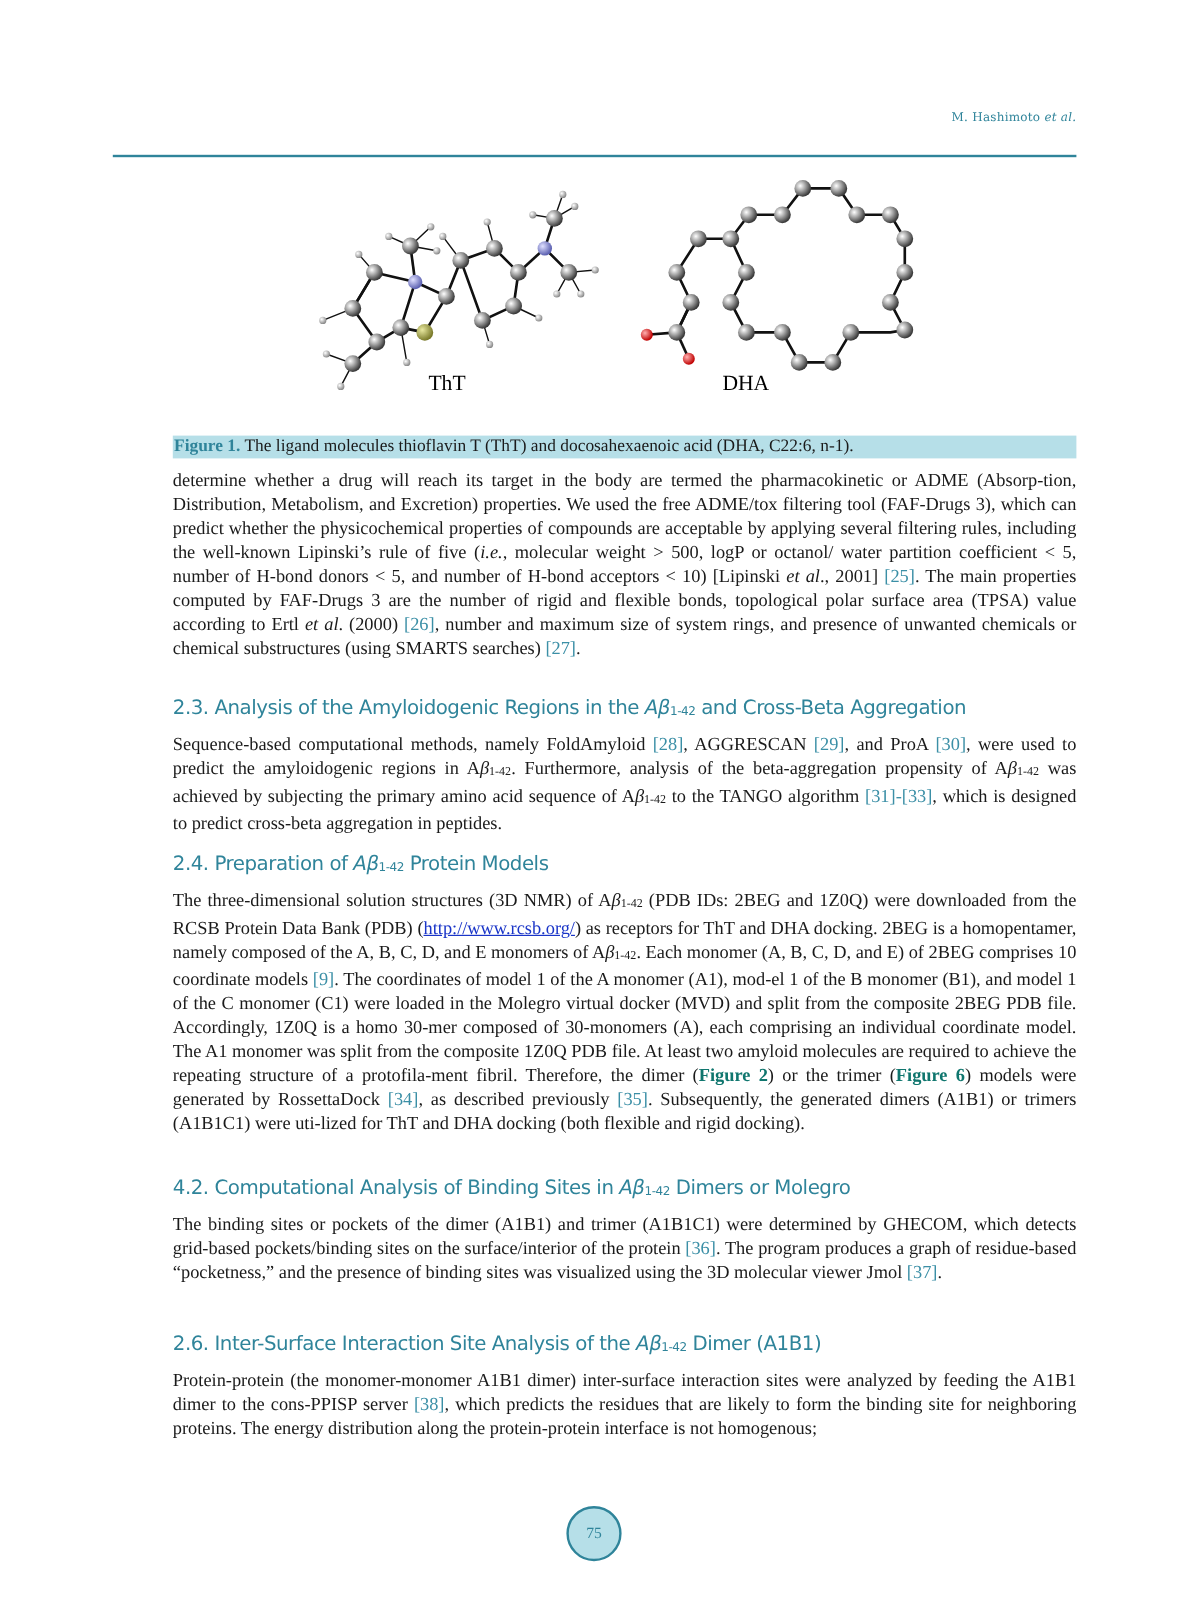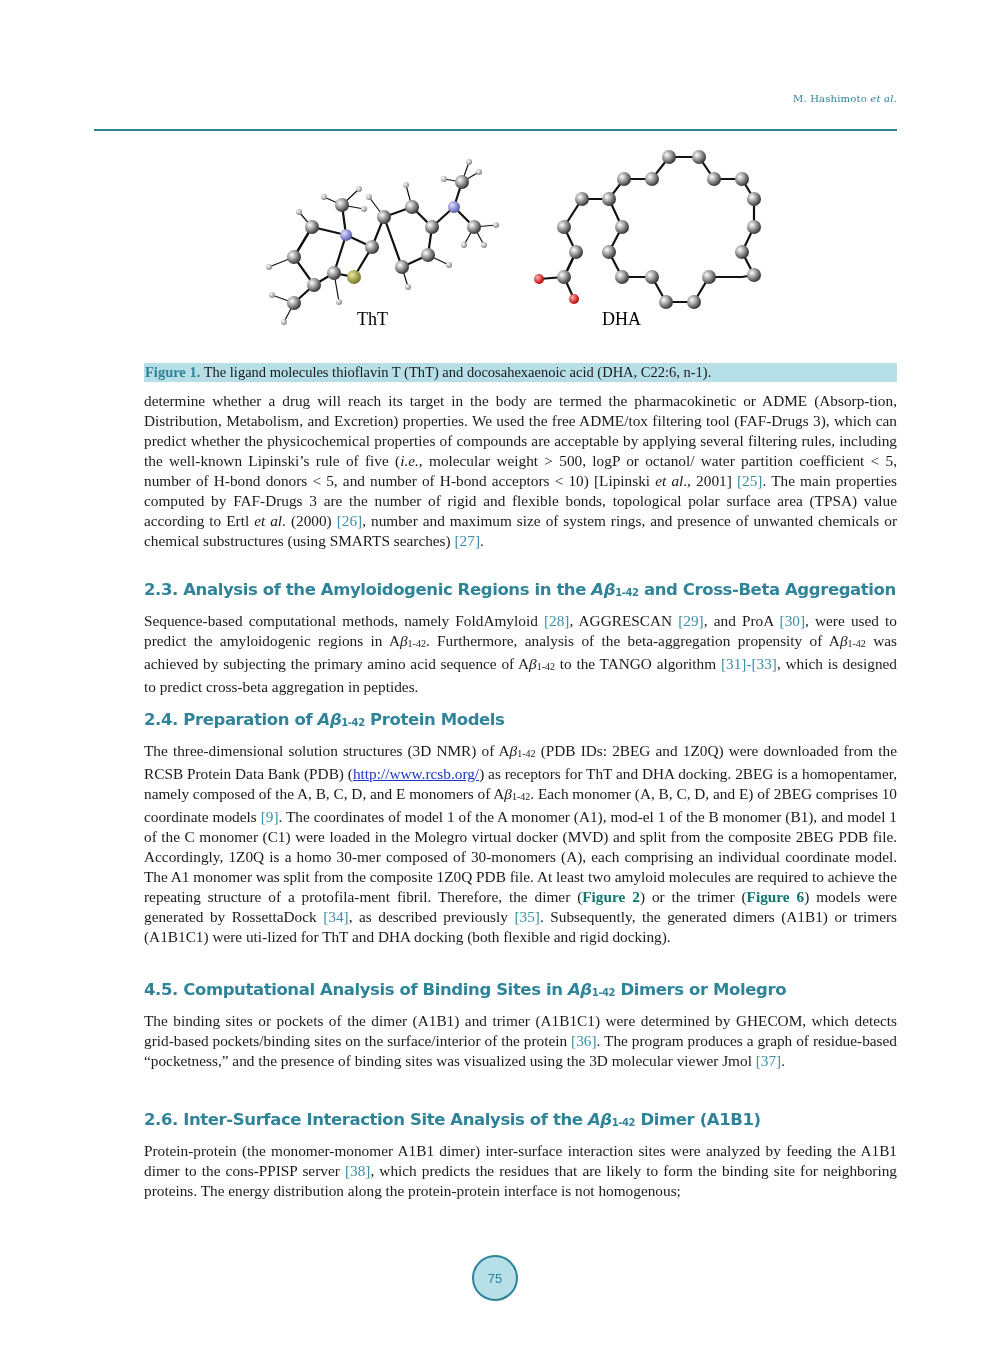--- a/index.html
+++ b/index.html
@@ -8,24 +8,24 @@
   .header-author i { font-style: italic; }
   .header-rule { position: absolute; top: 129px; left: 94px; width: 803px; height: 2px; background: #2f849a; }
   .figure { position: absolute; top: 127px; left: 144px; width: 753px; height: 220px; }
   .figure svg { width: 100%; height: 100%; }
   .caption { position: absolute; top: 363px; left: 144px; width: 753px; height: 19px; background: #b6dfe8; font-size: 14.5px; line-height: 19px; padding-left: 1px; box-sizing: border-box; white-space: nowrap; }
   .caption .fig-label { color: #2f849a; font-weight: bold; }
   .body-text { position: absolute; left: 144px; width: 753px; font-size: 15.3px; line-height: 20px; text-align: justify; hyphens: none; }
   .ref { color: #3b8fa6; }
   .strong-ref { color: #0f766e; font-weight: bold; }
   .link { color: #1a35c8; text-decoration: underline; }
-  .section-heading { position: absolute; left: 144px; font-family: "DejaVu Sans", sans-serif; font-weight: bold; font-size: 16.5px; color: #2f849a; letter-spacing: -0.4px; white-space: nowrap; }
+  .section-heading { position: absolute; left: 144px; font-family: "DejaVu Sans", sans-serif; font-weight: normal; font-size: 16.5px; color: #2f849a; letter-spacing: -0.4px; white-space: nowrap; }
   .section-heading i { font-style: italic; }
   sub.s { font-size: 10px; vertical-align: -1px; }
-  .page-num { position: absolute; left: 472px; top: 1255px; width: 46px; height: 46px; border-radius: 50%; background: #b6dfe8; border: 2px solid #2f849a; box-sizing: border-box; display: flex; align-items: center; justify-content: center; font-family: Liberation Sans, sans-serif; font-size: 13px; color: #2f849a; }
+  .page-num { position: absolute; left: 472px; top: 1255px; width: 46px; height: 46px; border-radius: 50%; background: #b6dfe8; border: 2px solid #2f849a; box-sizing: border-box; display: flex; align-items: center; justify-content: center; font-family: Liberation Serif, serif; font-size: 13px; color: #2f849a; }
   .mol-label { font-family: "Liberation Serif", serif; font-size: 18px; fill: #000; }
 </style>
 </head>
 <body>
 
 <div class="header-author">
   <span>M. Hashimoto</span>
   <i>et al.</i>
 </div>
 <div class="header-rule"></div>
@@ -151,21 +151,21 @@
 </div>
 
 <p class="body-text" style="top:391px; margin:0;"><span>determine whether a drug will reach its target in the body are termed the pharmacokinetic or ADME (Absorp-tion, Distribution, Metabolism, and Excretion) properties. We used the free ADME/tox filtering tool (FAF-Drugs 3), which can predict whether the physicochemical properties of compounds are acceptable by applying several filtering rules, including the well-known Lipinski’s rule of five (</span><i>i.e.</i><span>, molecular weight &gt; 500, logP or octanol/ water partition coefficient &lt; 5, number of H-bond donors &lt; 5, and number of H-bond acceptors &lt; 10) [Lipinski </span><i>et al</i><span>., 2001] </span><a class="ref">[25]</a><span>. The main properties computed by FAF-Drugs 3 are the number of rigid and flexible bonds, topological polar surface area (TPSA) value according to Ertl </span><i>et al</i><span>. (2000) </span><a class="ref">[26]</a><span>, number and maximum size of system rings, and presence of unwanted chemicals or chemical substructures (using SMARTS searches) </span><a class="ref">[27]</a><span>.</span></p>
 
 <div class="section-heading" style="top:580px;"><span>2.3.</span><span> Analysis of the Amyloidogenic Regions in the </span><i>Aβ</i><sub class="s">1-42</sub><span> and Cross-Beta Aggregation</span></div>
 <p class="body-text" style="top:611px; margin:0;"><span>Sequence-based computational methods, namely FoldAmyloid </span><a class="ref">[28]</a><span>, AGGRESCAN </span><a class="ref">[29]</a><span>, and ProA </span><a class="ref">[30]</a><span>, were used to predict the amyloidogenic regions in A</span><i>β</i><sub class="s">1-42</sub><span>. Furthermore, analysis of the beta-aggregation propensity of A</span><i>β</i><sub class="s">1-42</sub><span> was achieved by subjecting the primary amino acid sequence of A</span><i>β</i><sub class="s">1-42</sub><span> to the TANGO algorithm </span><a class="ref">[31]-[33]</a><span>, which is designed to predict cross-beta aggregation in peptides.</span></p>
 
 <div class="section-heading" style="top:710px;"><span>2.4.</span><span> Preparation of </span><i>Aβ</i><sub class="s">1-42</sub><span> Protein Models</span></div>
 <p class="body-text" style="top:741px; margin:0;"><span>The three-dimensional solution structures (3D NMR) of A</span><i>β</i><sub class="s">1-42</sub><span> (PDB IDs: 2BEG and 1Z0Q) were downloaded from the RCSB Protein Data Bank (PDB) (</span><a class="link">http://www.rcsb.org/</a><span>) as receptors for ThT and DHA docking. 2BEG is a homopentamer, namely composed of the A, B, C, D, and E monomers of A</span><i>β</i><sub class="s">1-42</sub><span>. Each monomer (A, B, C, D, and E) of 2BEG comprises 10 coordinate models </span><a class="ref">[9]</a><span>. The coordinates of model 1 of the A monomer (A1), mod-el 1 of the B monomer (B1), and model 1 of the C monomer (C1) were loaded in the Molegro virtual docker (MVD) and split from the composite 2BEG PDB file. Accordingly, 1Z0Q is a homo 30-mer composed of 30-monomers (A), each comprising an individual coordinate model. The A1 monomer was split from the composite 1Z0Q PDB file. At least two amyloid molecules are required to achieve the repeating structure of a protofila-ment fibril. Therefore, the dimer (</span><a class="strong-ref">Figure 2</a><span>) or the trimer (</span><a class="strong-ref">Figure 6</a><span>) models were generated by RossettaDock </span><a class="ref">[34]</a><span>, as described previously </span><a class="ref">[35]</a><span>. Subsequently, the generated dimers (A1B1) or trimers (A1B1C1) were uti-lized for ThT and DHA docking (both flexible and rigid docking).</span></p>
 
-<div class="section-heading" style="top:980px;"><span>4.5.</span><span> Computational Analysis of Binding Sites in </span><i>Aβ</i><sub class="s">1-42</sub><span> Dimers or Molegro</span></div>
+<div class="section-heading" style="top:980px;"><span>4.2.</span><span> Computational Analysis of Binding Sites in </span><i>Aβ</i><sub class="s">1-42</sub><span> Dimers or Molegro</span></div>
 <p class="body-text" style="top:1011px; margin:0;"><span>The binding sites or pockets of the dimer (A1B1) and trimer (A1B1C1) were determined by GHECOM, which detects grid-based pockets/binding sites on the surface/interior of the protein </span><a class="ref">[36]</a><span>. The program produces a graph of residue-based “pocketness,” and the presence of binding sites was visualized using the 3D molecular viewer Jmol </span><a class="ref">[37]</a><span>.</span></p>
 
 <div class="section-heading" style="top:1110px;"><span>2.6.</span><span> Inter-Surface Interaction Site Analysis of the </span><i>Aβ</i><sub class="s">1-42</sub><span> Dimer (A1B1)</span></div>
 <p class="body-text" style="top:1141px; margin:0;"><span>Protein-protein (the monomer-monomer A1B1 dimer) inter-surface interaction sites were analyzed by feeding the A1B1 dimer to the cons-PPISP server </span><a class="ref">[38]</a><span>, which predicts the residues that are likely to form the binding site for neighboring proteins. The energy distribution along the protein-protein interface is not homogenous;</span></p>
 
 <div class="page-num">
     <span>75</span>
   </div>
 
 </body></html>

